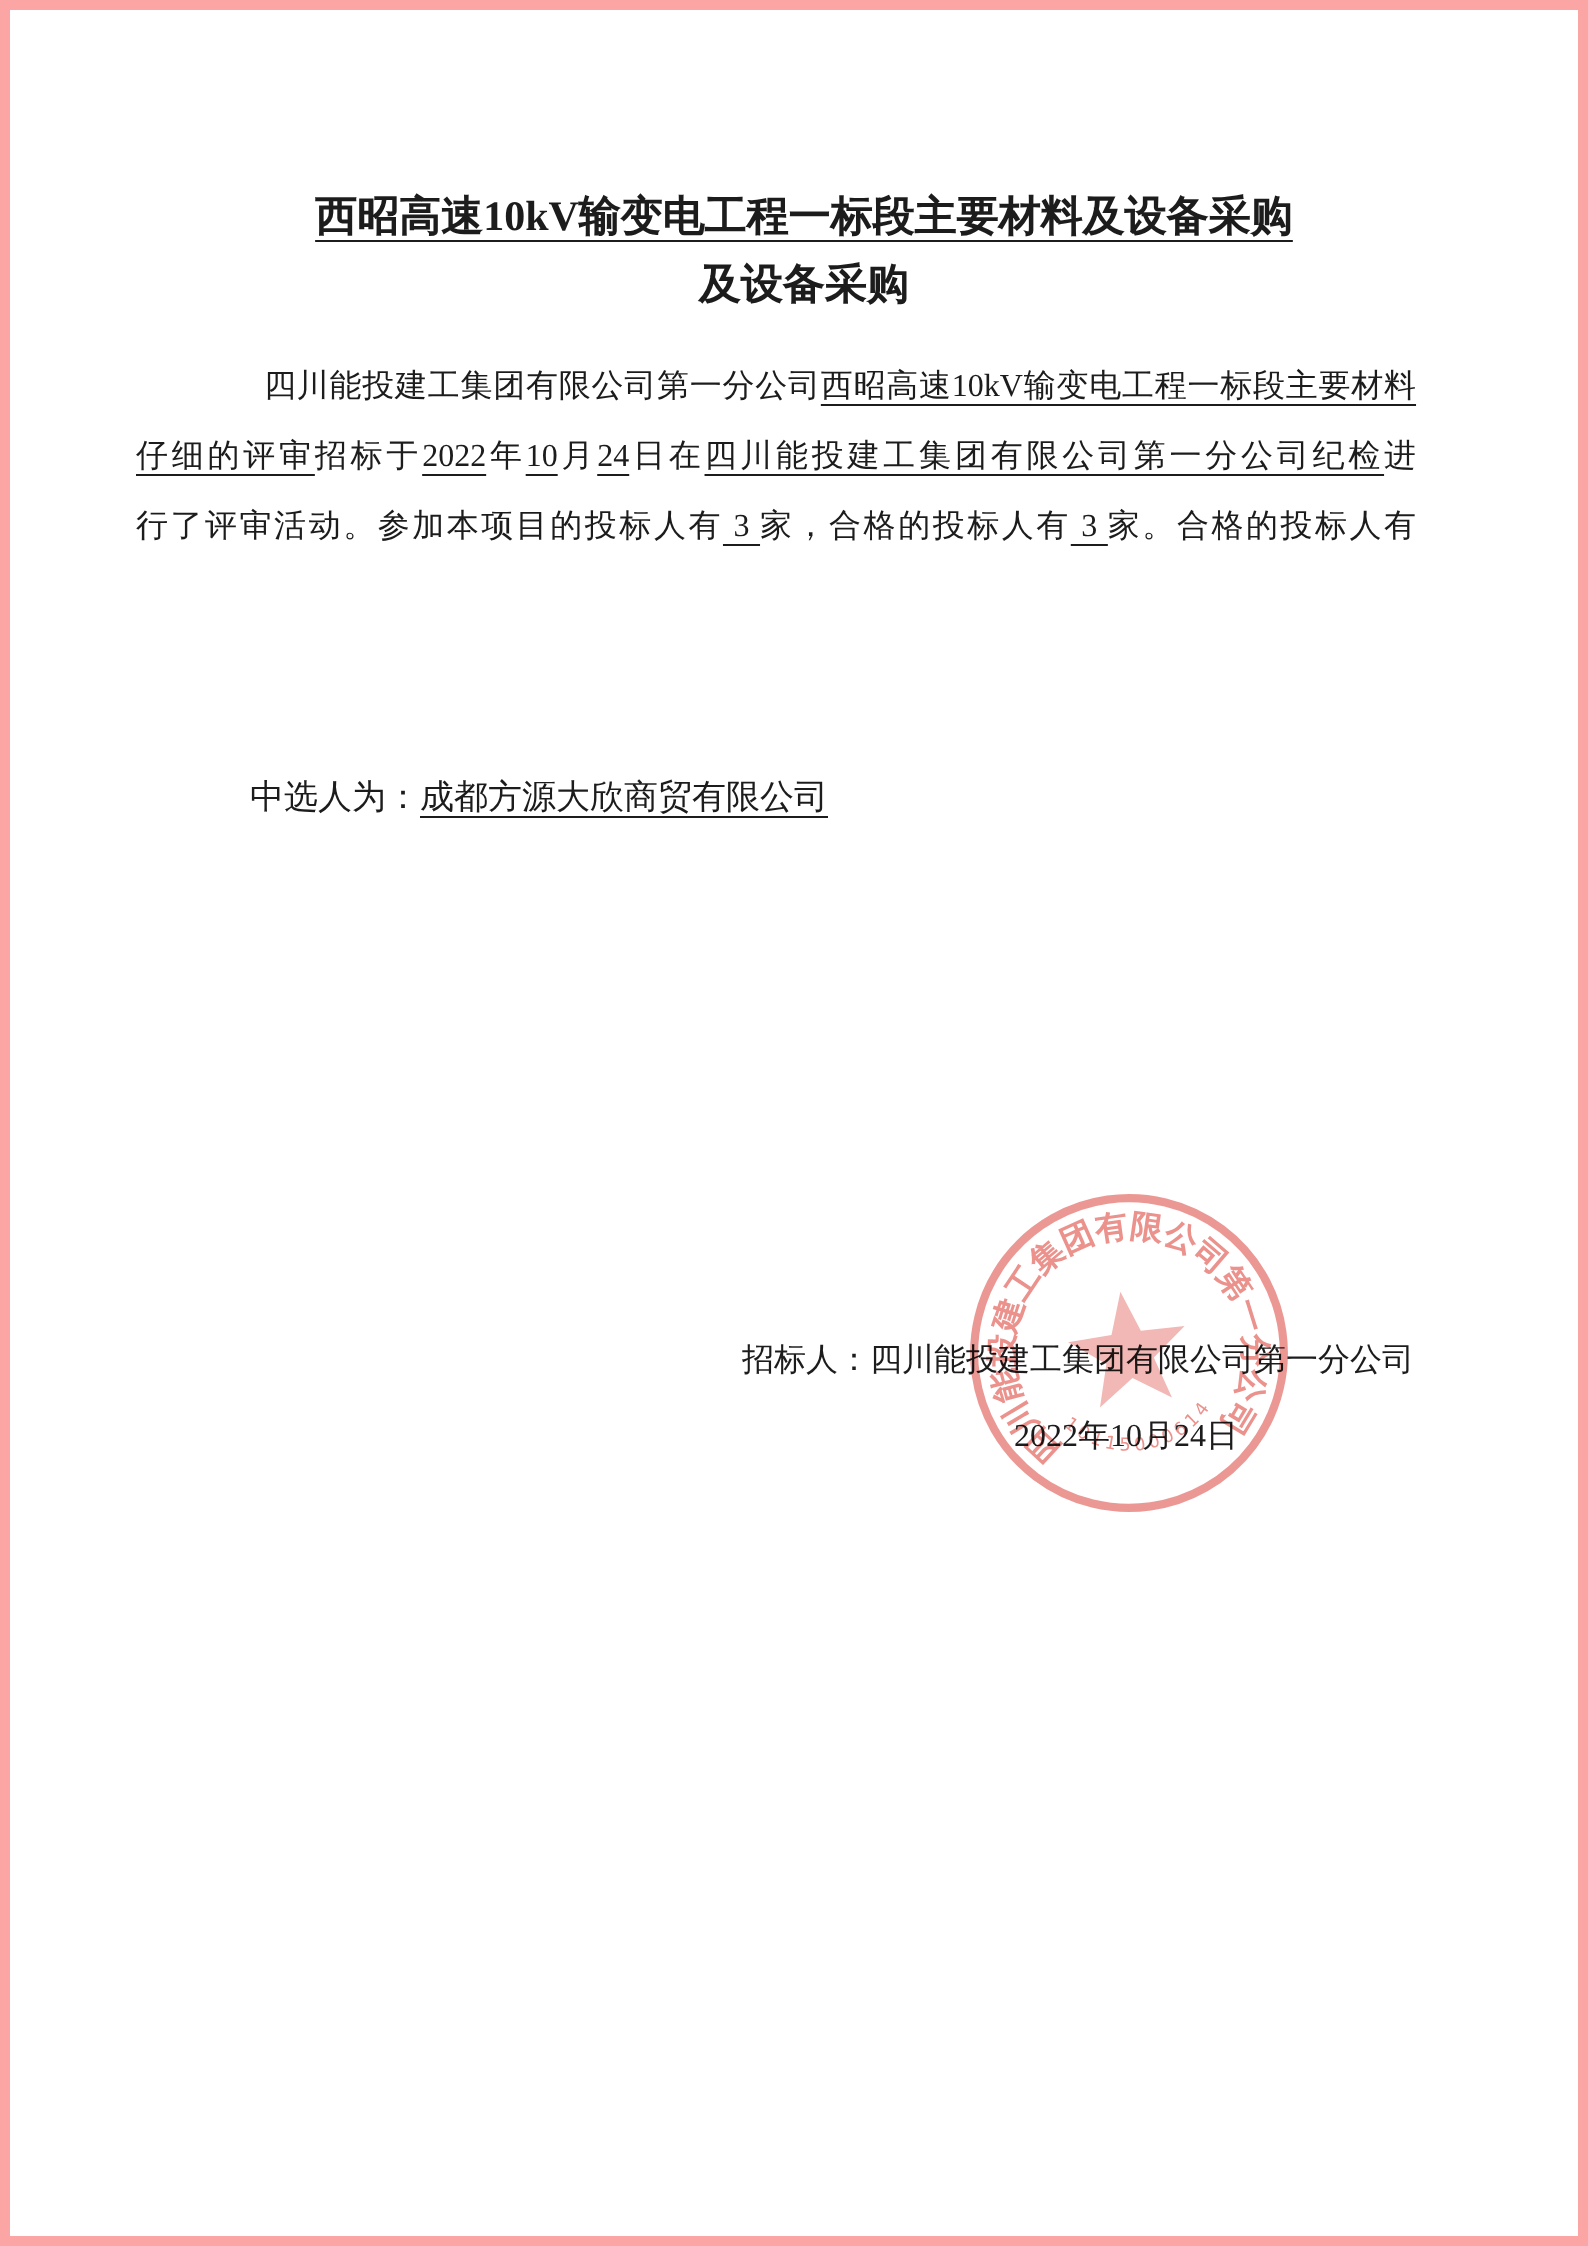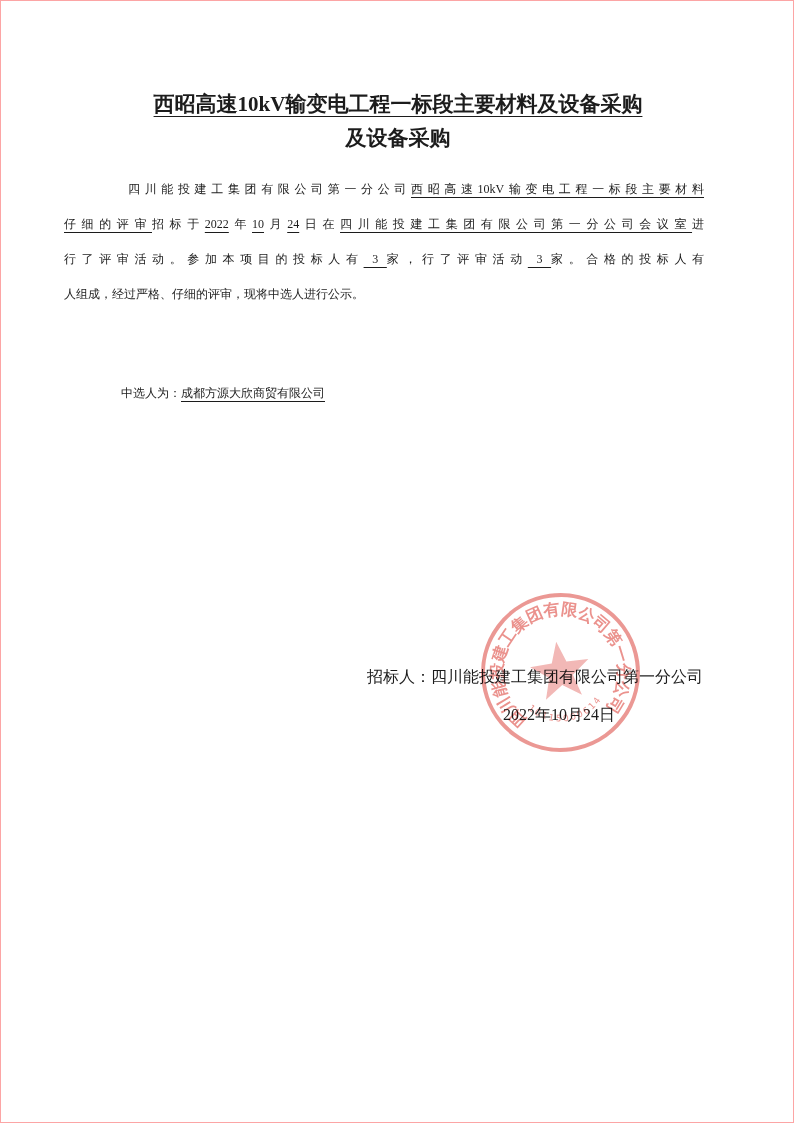--- a/index.html
+++ b/index.html
@@ -1,29 +1,29 @@
 <!DOCTYPE html>
 <html><head>
 <meta charset="utf-8">
 <style>
   html,body{margin:0;padding:0;background:#fff;}
   .page{
     position:relative;width:794px;height:1123px;background:#fff;
-    box-sizing:border-box;border:1px solid #fca5a5;overflow:hidden;
+    box-sizing:border-box;border:5px solid #fca5a5;overflow:hidden;
     font-family:"Liberation Serif","DejaVu Serif",serif;color:#1c1c1c;
   }
   .title{position:absolute;top:86px;left:0;width:794px;text-align:center;
     font-weight:bold;font-size:21px;line-height:34px;}
   .u{text-decoration:underline;text-underline-offset:4px;text-decoration-thickness:1.2px;}
   .title .u{text-underline-offset:5px;}
-  .para{position:absolute;top:171px;left:63px;width:640px;font-size:12px;}
+  .para{position:absolute;top:171px;left:63px;width:640px;font-size:16px;}
   .pline{height:35px;line-height:35px;white-space:nowrap;}
   .jl{text-align:justify;text-align-last:justify;white-space:normal;}
   .ind{text-indent:64px;}
-  .mid{position:absolute;top:376px;left:120px;width:610px;font-size:12px;font-family:Liberation Mono, monospace;}
+  .mid{position:absolute;top:376px;left:120px;width:610px;font-size:17px;}
   .mline{height:35px;line-height:35px;white-space:nowrap;}
   .bidder{position:absolute;top:664px;left:366px;font-size:16px;line-height:24px;white-space:nowrap;}
   .date{position:absolute;top:702px;left:502px;font-size:16px;line-height:24px;white-space:nowrap;}
   .seal{position:absolute;left:478px;top:590px;width:163px;height:163px;
     mix-blend-mode:multiply;opacity:0.9;transform:rotate(-8deg);pointer-events:none;}
   .seal svg{width:100%;height:100%;}
   .seal .ring{fill:none;stroke-width:5;stroke-opacity:0.8;}
   .seal .star{fill-opacity:0.55;}
   .seal .ctext{font-size:20px;font-weight:bold;fill-opacity:0.85;
     font-family:"Liberation Serif","DejaVu Serif",serif;}
@@ -35,23 +35,22 @@
 
 <div class="page">
 
   <div class="title">
     <div><span class="u">西昭高速10kV输变电工程一标段主要材料及设备采购</span></div>
     <div>及设备采购</div>
   </div>
 
   <div class="para">
     <div class="pline jl ind"><span>四川能投建工集团有限公司第一分公司</span><span class="u">西昭高速10kV输变电工程一标段主要材料</span></div>
-    <div class="pline jl"><span class="u">仔细的评审</span><span>招标于</span><span class="u">2022</span><span>年</span><span class="u">10</span><span>月</span><span class="u">24</span><span>日在</span><span class="u">四川能投建工集团有限公司第一分公司会议室</span><span>进</span></div>
-    <div class="pline jl"><span>行了评审活动。参加本项目的投标人有</span><span class="u">&nbsp;3&nbsp;</span><span>家，行了评审活动</span><span class="u">&nbsp;3&nbsp;</span><span>家。合格的投标人有</span></div>
-    <div class="pline"><span>人组成，经过严格、仔细的评审，现将中选人进行公示。</span></div>
+    <div class="pline jl"><span class="u">仔细的评审</span><span>招标于</span><span class="u">2022</span><span>年</span><span class="u">10</span><span>月</span><span class="u">24</span><span>日在</span><span class="u">四川能投建工集团有限公司第一分公司纪检</span><span>进</span></div>
+    <div class="pline jl"><span>行了评审活动。参加本项目的投标人有</span><span class="u">&nbsp;3&nbsp;</span><span>家，合格的投标人有</span><span class="u">&nbsp;3&nbsp;</span><span>家。合格的投标人有</span></div>
   </div>
 
   <div class="mid">
     <div class="mline"><span>中选人为：</span><span class="u">成都方源大欣商贸有限公司</span></div>
   </div>
 
   <div class="bidder">招标人：四川能投建工集团有限公司第一分公司</div>
   <div class="date">2022年10月24日</div>
 
   <div class="seal">

